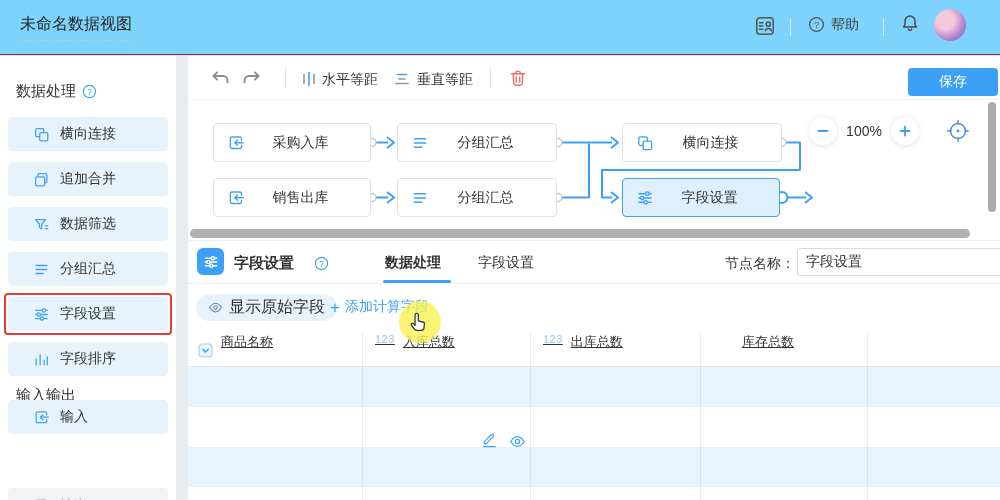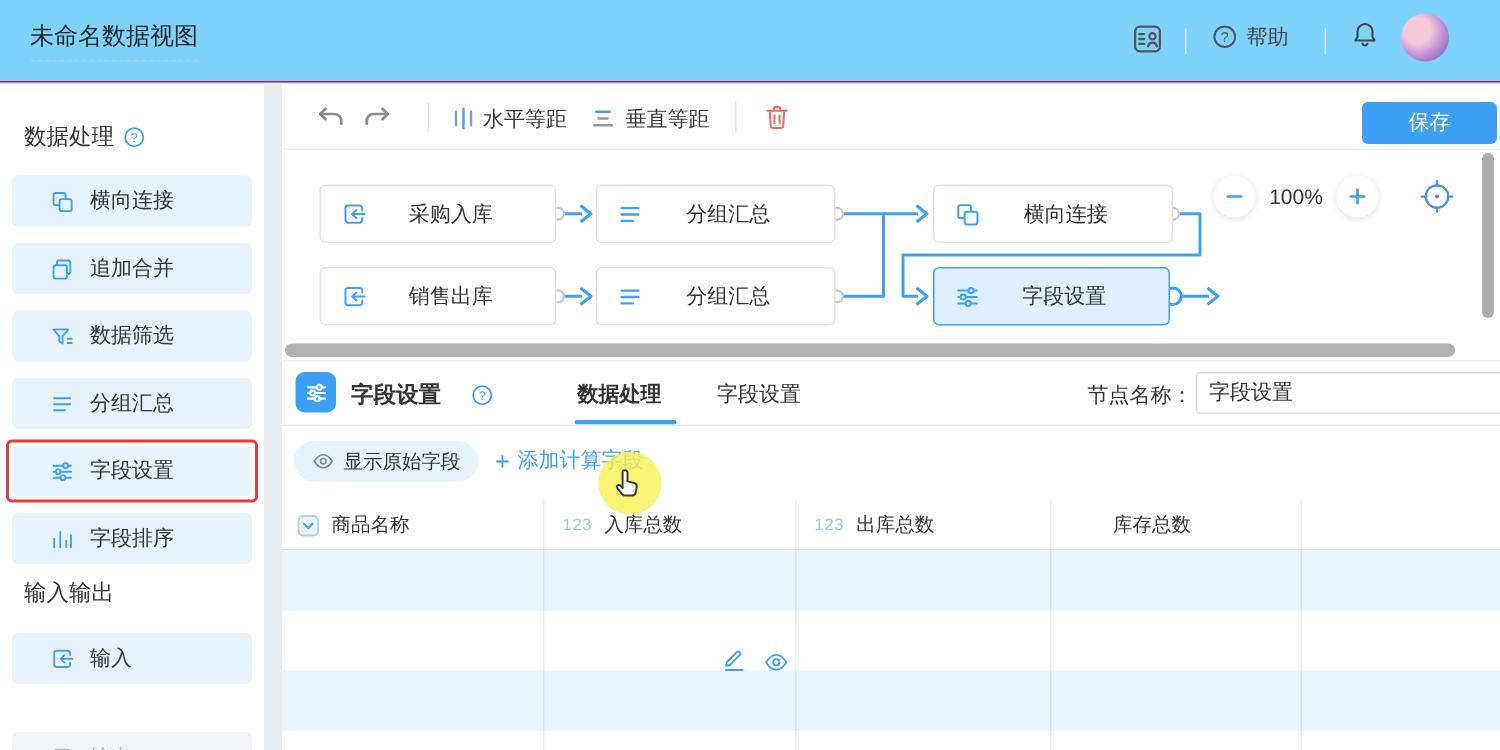--- a/index.html
+++ b/index.html
@@ -49,31 +49,31 @@
             display:flex; align-items:center; justify-content:center; }
   .p-title { position:absolute; left:46px; top:13px; font-size:15px; font-weight:600; color:#333; }
   .tab { position:absolute; top:13px; font-size:14px; color:#333; cursor:pointer; }
   .tab.active { font-weight:600; }
   .tab-underline { position:absolute; left:195px; top:39px; width:68px; height:3px; background:#3ca1f6; border-radius:2px; }
   .p-divider { position:absolute; left:0; top:42px; width:812px; height:1px; background:#ebedef; }
   .nn-label { position:absolute; left:537px; top:14px; font-size:14px; color:#333; }
   .nn-input { position:absolute; left:609px; top:7px; width:376px; height:28px; border:1px solid #d9dcdf; border-radius:3px;
               font-size:14px; color:#333; padding:0 8px; outline:none; font-family:inherit; }
   .pill-btn { position:absolute; left:8px; top:53px; height:27px; padding:0 12px; border-radius:14px; background:#e6f3fd;
-              display:flex; align-items:center; gap:6px; font-size:13px; color:#333; border:none; cursor:pointer; }
+              display:flex; align-items:center; gap:6px; font-size:16px; color:#333; border:none; cursor:pointer; }
   .add-link { position:absolute; left:142px; top:57px; display:flex; align-items:center; gap:5px;
               font-size:14px; color:#3ca1f6; cursor:pointer; }
   .add-plus { font-size:17px; line-height:1; }
   .yellow-dot { position:absolute; left:211px; top:60px; width:42px; height:42px; border-radius:50%;
                 background:rgba(248,241,80,.8); z-index:6; pointer-events:none; }
   .cursor-hand { position:absolute; left:217px; top:68px; z-index:7; pointer-events:none; }
 
   
   .thead { position:absolute; left:0; top:92px; width:812px; height:34px; background:#fff; border-bottom:1px solid #e2e6ea; }
-  .th { position:absolute; top:0; height:34px; display:flex; align-items:center; gap:8px; font-size:13px; color:#333; }
+  .th { position:absolute; top:0; height:34px; display:flex; gap:8px; font-size:13px; color:#333;text-decoration:underline; }
   .type-label { font-size:11px; color:#94c7f2; letter-spacing:.5px; }
   .trow { position:absolute; left:0; width:812px; height:40px; }
   .trow.alt { background:#e7f3fd; }
   .col-line { position:absolute; top:92px; width:1px; height:168px; background:rgba(120,130,140,.14); z-index:2; }
   .hdr-ic { display:flex; align-items:center; }
 </style>
 </head>
 <body>
 
 <div class="header">
@@ -174,21 +174,21 @@
         <path d="M3.5 15.5 V9 M8 15.5 V4 M12.5 15.5 v-5 M16 15.5 V6.5"></path>
       </svg>
       </span>
     <span>字段排序</span>
   </div>
 
   <div class="side-sec" style="top:330px;">
     <span>输入输出</span>
   </div>
 
-  <div class="side-item" style="top:366px;">
+  <div class="side-item" style="top:344px;">
     <span class="hdr-ic">
       <svg width="17" height="17" viewBox="0 0 19 19" fill="none" stroke="#3ca1f6" stroke-width="1.4" stroke-linecap="round" stroke-linejoin="round">
         <path d="M15.3 6.5 V5 a1.8 1.8 0 0 0 -1.8 -1.8 H5.3 A1.8 1.8 0 0 0 3.5 5 v8.5 a1.8 1.8 0 0 0 1.8 1.8 h8.2 a1.8 1.8 0 0 0 1.8 -1.8 v-1.5"></path>
         <path d="M17 9.2 H8.6 M11.2 6.4 L8.2 9.2 l3 2.8"></path>
       </svg>
       </span>
     <span>输入</span>
   </div>
 
   <div class="side-item disabled" style="top:432px;">

